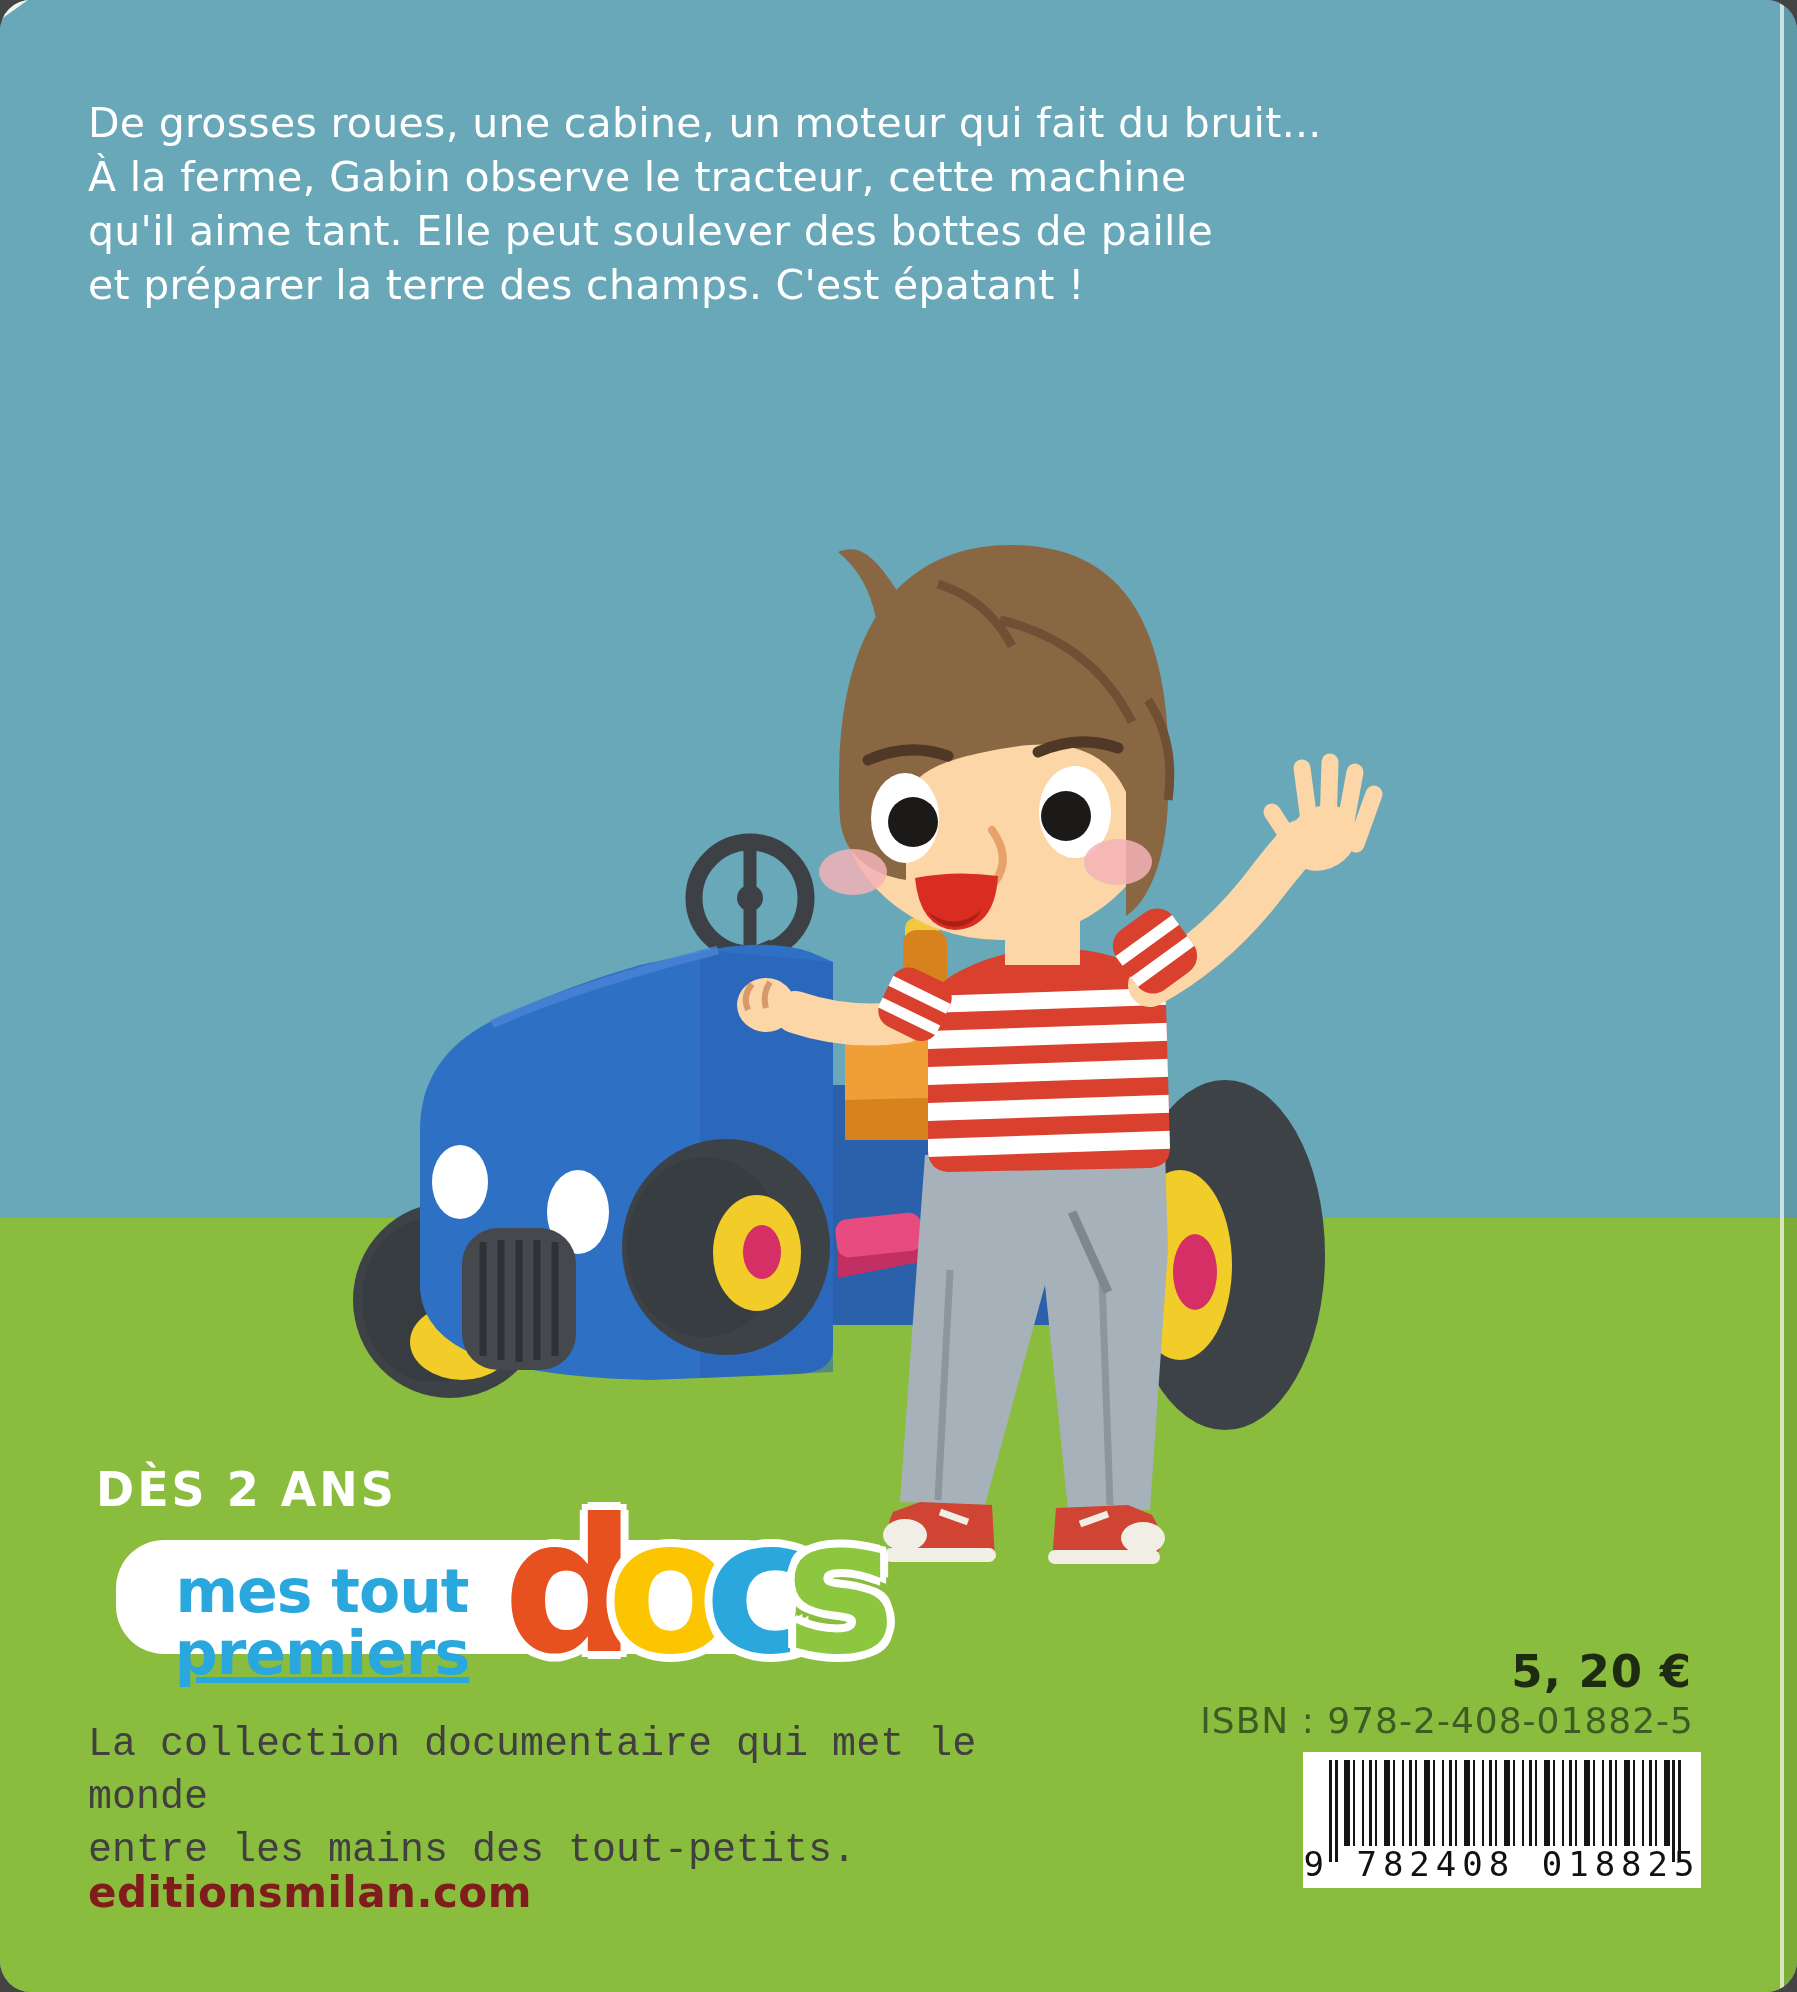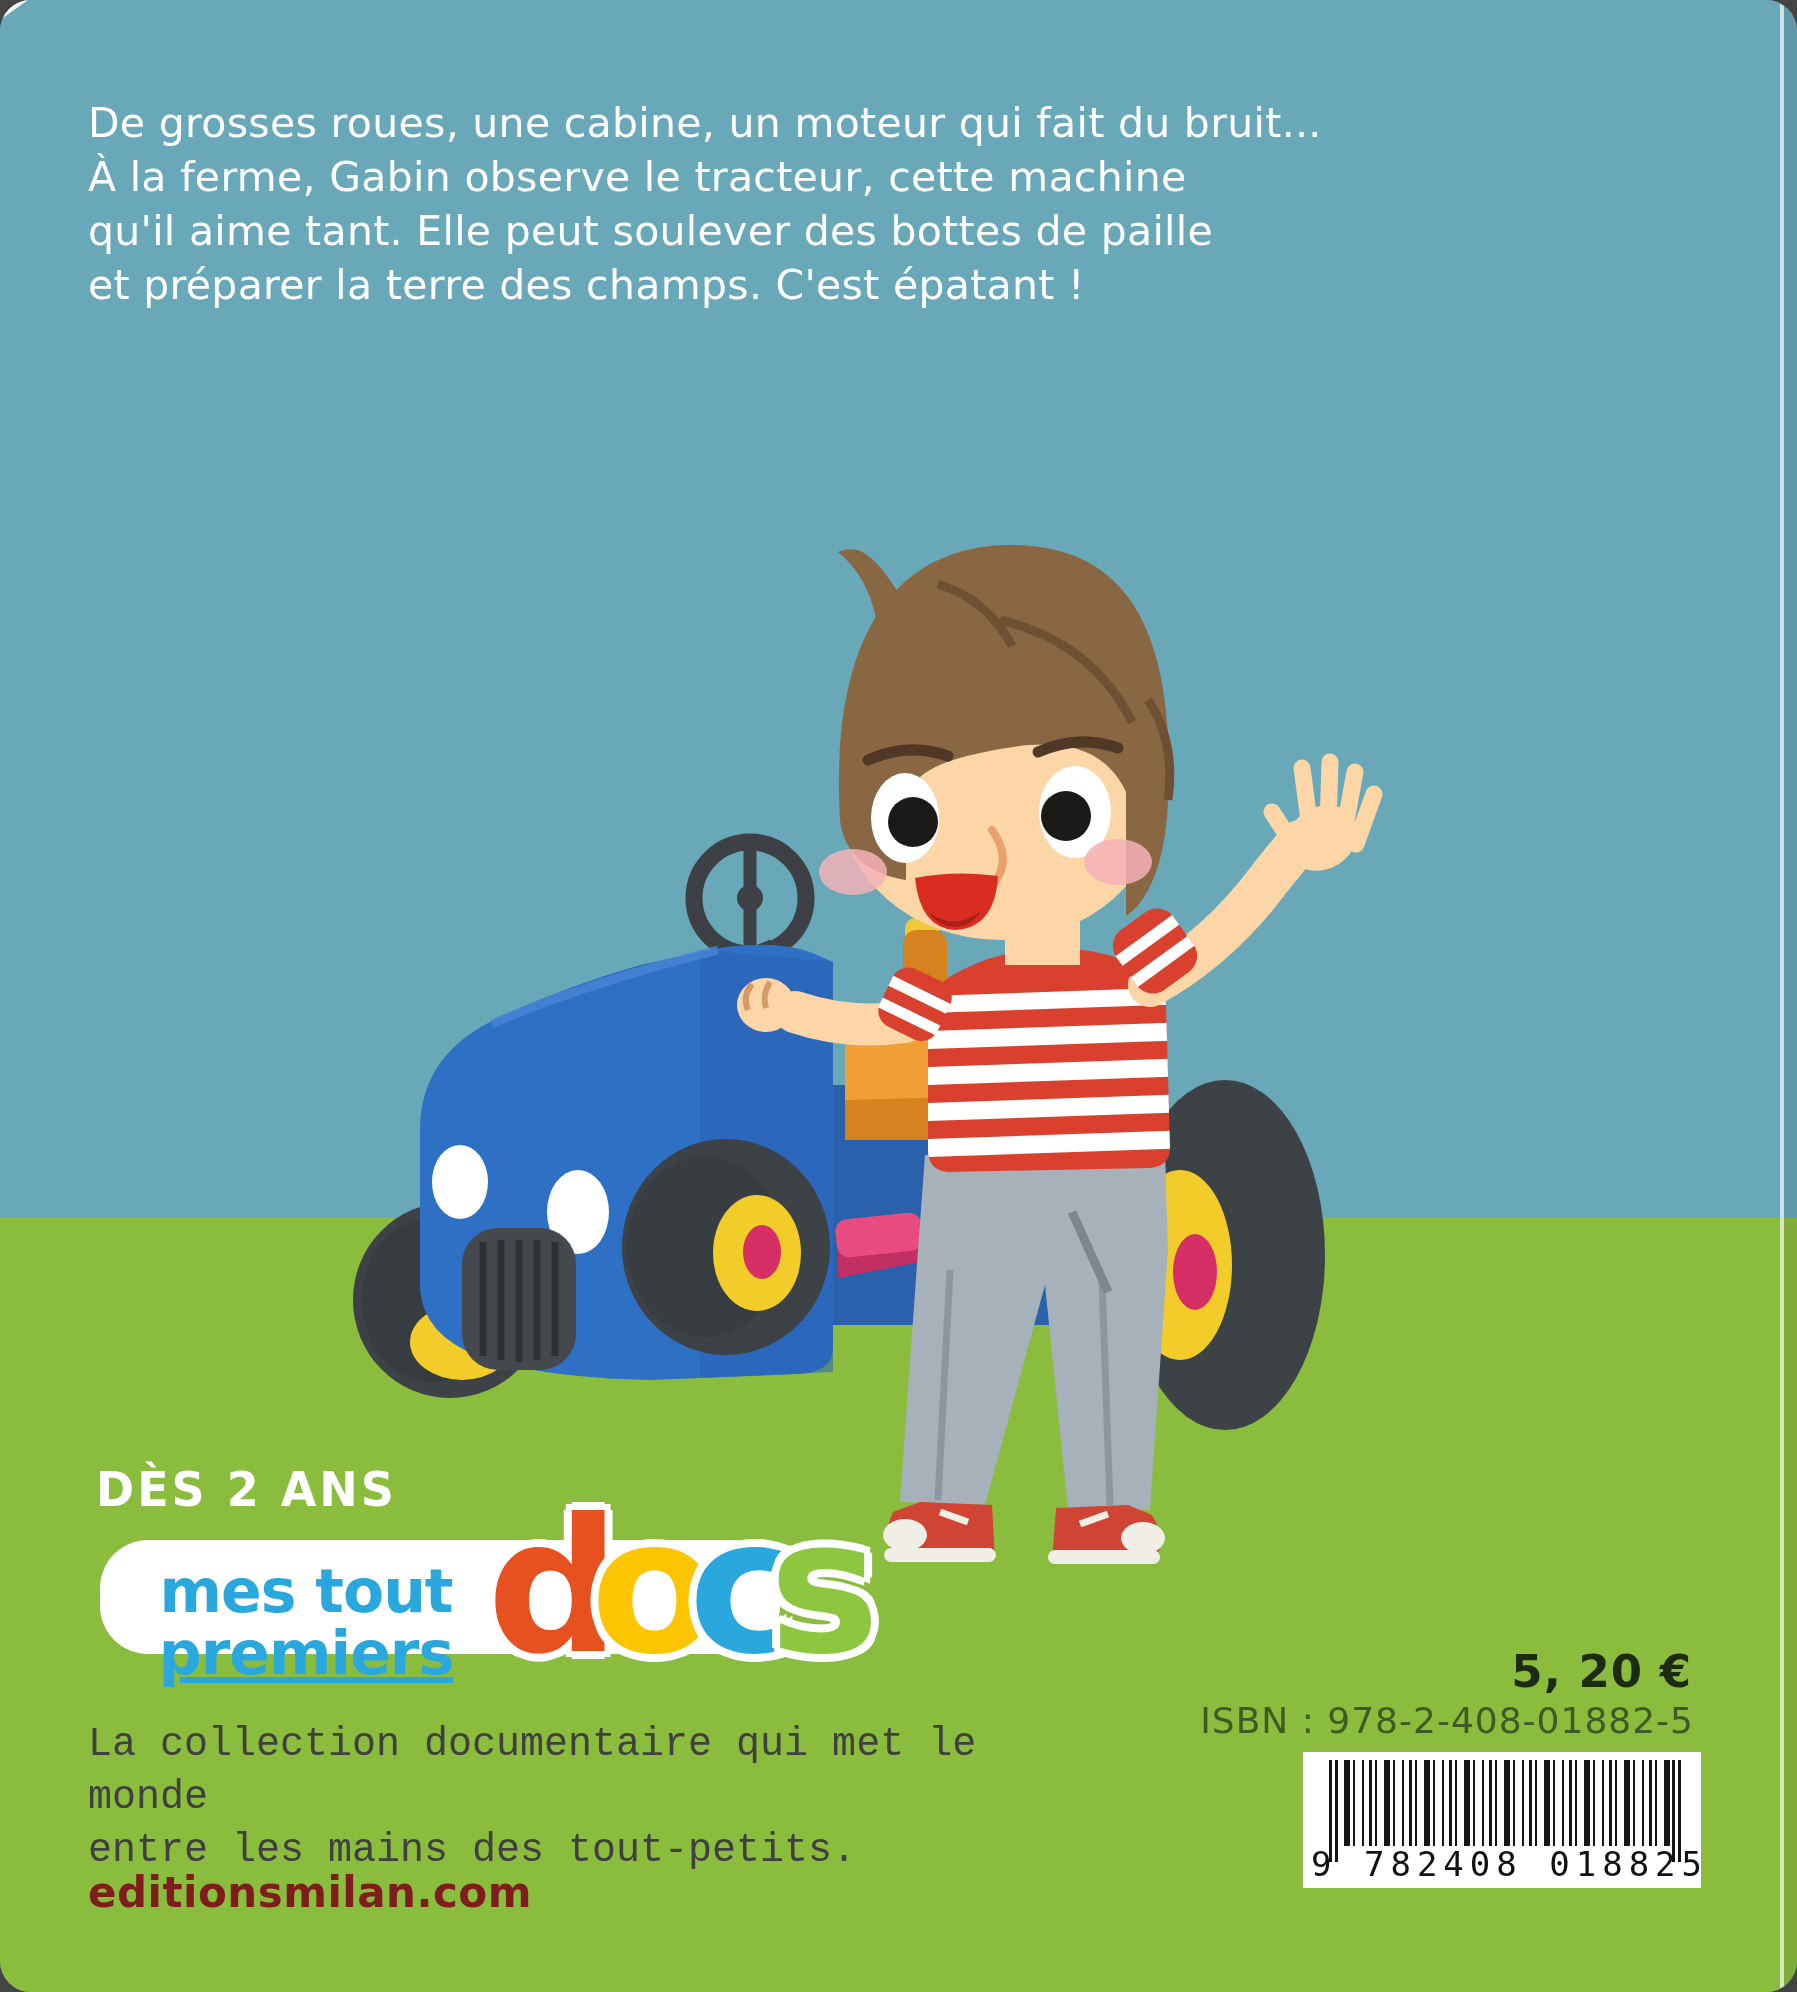--- a/index.html
+++ b/index.html
@@ -20,21 +20,21 @@
     letter-spacing:.3px;
   }
 
   
   .age{
     position:absolute; left:96px; top:1460px;
     color:#ffffff; font-weight:bold; font-size:46px; letter-spacing:3px;
     transform:scaleY(1.06); transform-origin:left top; white-space:nowrap;
   }
   .logo{
-    position:absolute; left:100px; top:1540px; width:680px; height:114px;
+    position:absolute; left:116px; top:1540px; width:680px; height:114px;
     background:#ffffff; border-radius:48px;
   }
   .logo-text{
     position:absolute; left:38px; top:20px; width:336px; text-align:center;
     color:#2aa8de; font-weight:bold; font-size:60px; line-height:62px; letter-spacing:-1px;
   }
   .logo-docs{
     position:absolute; left:368px; top:-46px; font-weight:bold; font-size:186px;
     letter-spacing:-0.16em; white-space:nowrap; line-height:1;margin-left:19px;
   }
@@ -77,21 +77,21 @@
   }
   .bars:before, .bars:after{
     content:""; position:absolute; top:0; width:9px; height:102px;
     background:repeating-linear-gradient(90deg,#151515 0 3px,#fff 3px 6px,#151515 6px 9px);
   }
   .bars:before{left:0;}
   .bars:after{right:0;}
   .barcode-num{
     position:absolute; left:0; right:0; bottom:4px; text-align:center;
     font-family:"DejaVu Sans Mono", monospace; font-size:34px; color:#111;
-    letter-spacing:6px; white-space:nowrap;margin-left:8px;
+    letter-spacing:6px; white-space:nowrap;
   }
 
   
   .edge-shade{position:absolute; right:0; top:0; width:13px; height:100%; background:rgba(20,40,30,.10);}
   .edge-line{position:absolute; right:13px; top:0; width:4px; height:100%; background:rgba(255,255,255,.65);}
   .corner{
     position:absolute; left:0; top:0; width:0; height:0;
     border-top:20px solid #f5f5f0; border-right:28px solid transparent;
   }
 </style>

